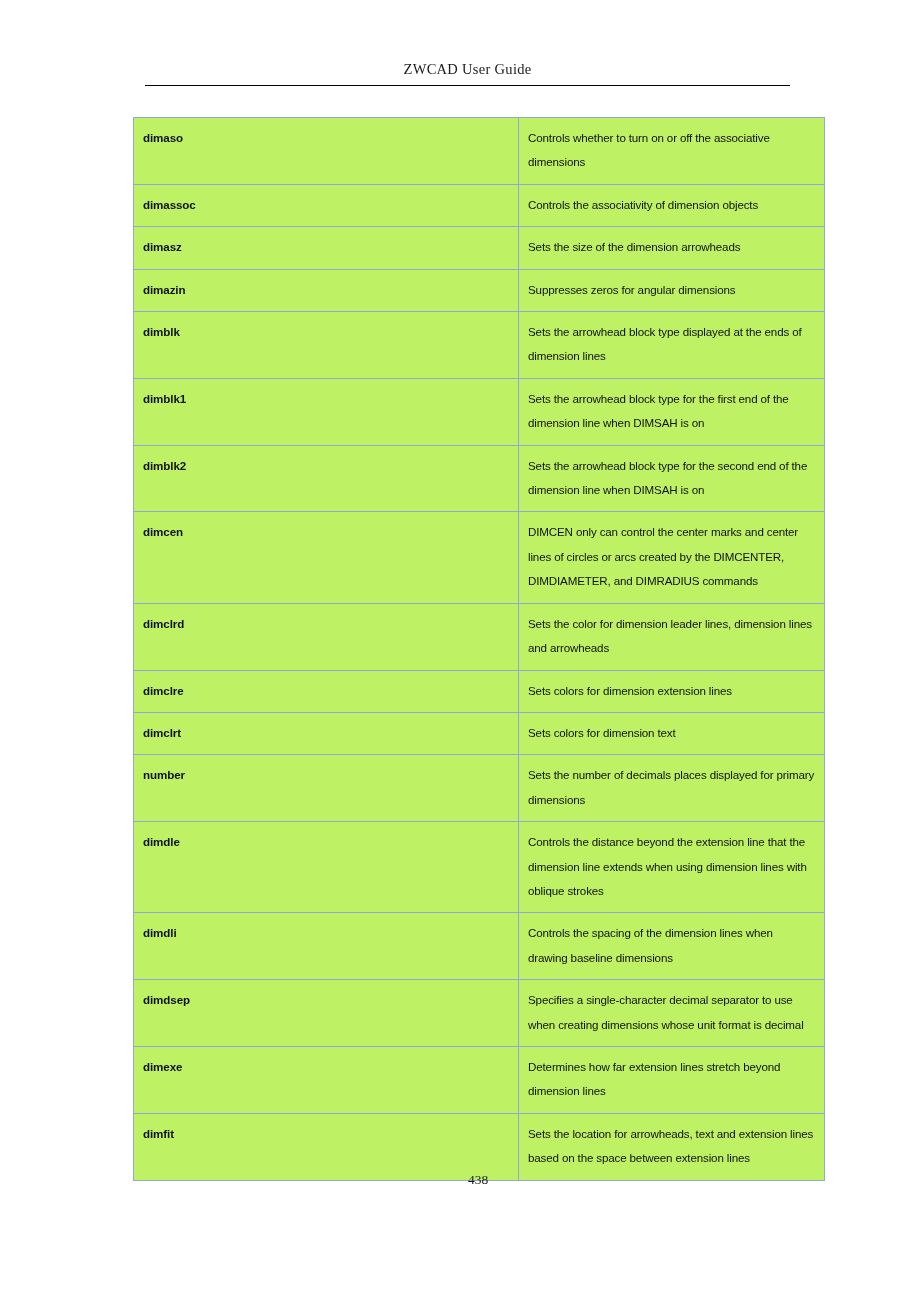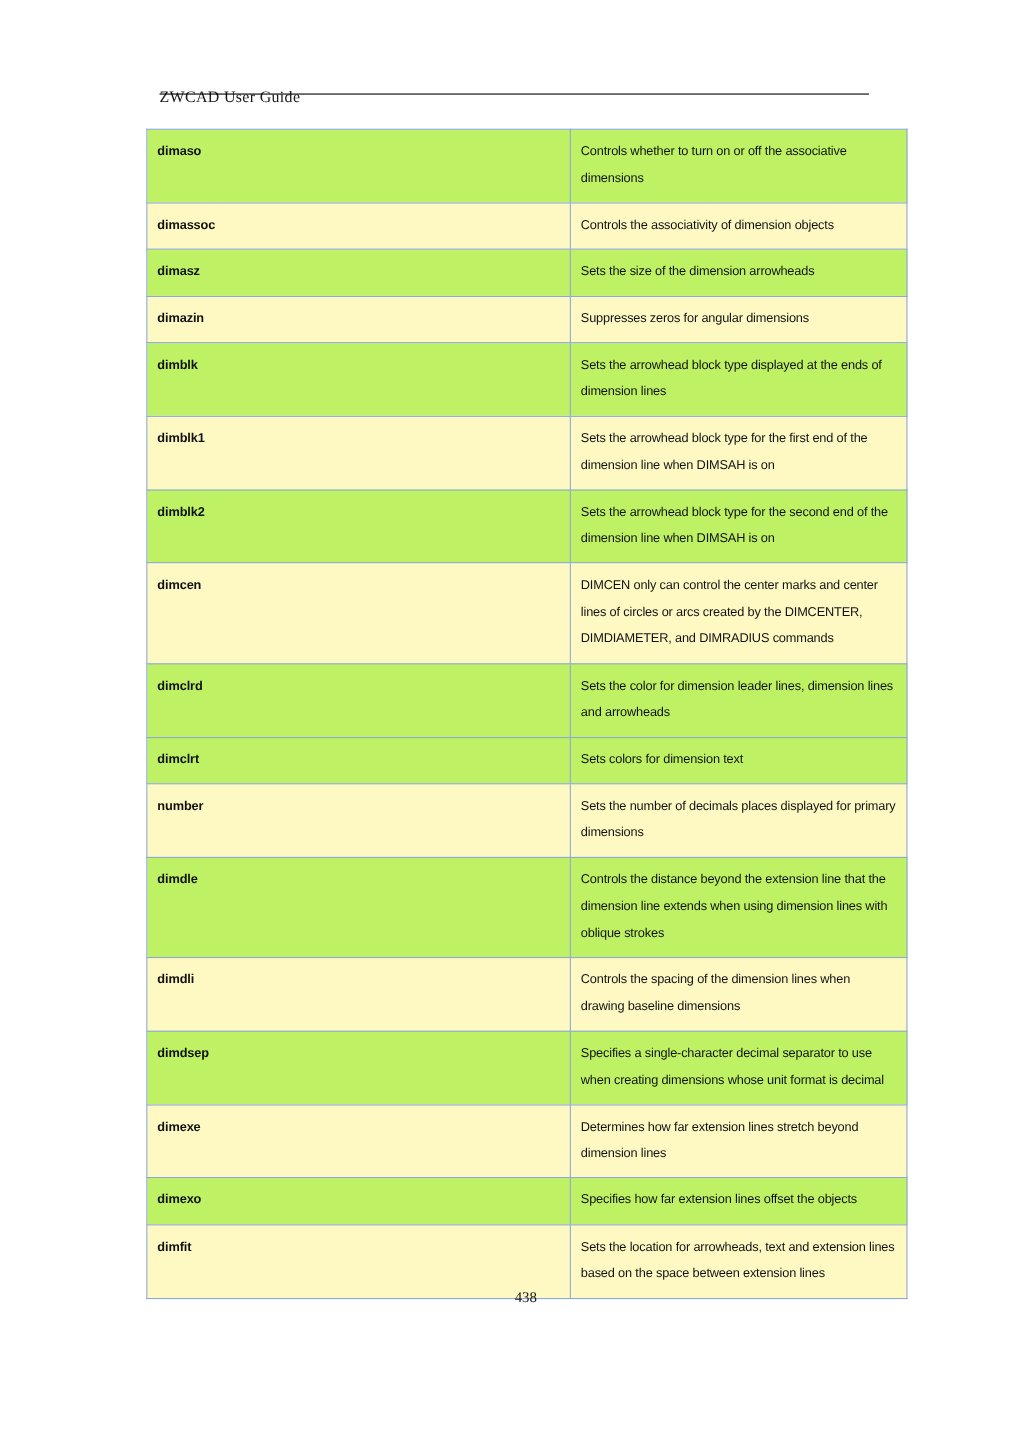--- a/index.html
+++ b/index.html
@@ -12,22 +12,23 @@
     width: 920px;
     height: 1300px;
     background: #ffffff;
     overflow: hidden;
     font-family: "Liberation Sans", sans-serif;
   }
   
   .doc-header {
     position: absolute;
     left: 145px;
-    top: 80px;
+    top: 60px;
     width: 645px;
+    text-align: center;
   }
   .doc-header-title {
     font-family: "Liberation Serif", serif;
     font-size: 14.5px;
     color: #1a1a1a;
     letter-spacing: 0.3px;
     line-height: 18px;
   }
   .header-rule {
     position: absolute;
@@ -51,21 +52,21 @@
     vertical-align: top;
     padding: 8px 9px 9px 9px;
     font-size: 11.6px;
     line-height: 24.4px;
     color: #111111;
   }
   .param-table tr.shaded td {
     background: #bef264;
   }
   .param-table tr.plain td {
-    background: #fef9c3;
+    background: #bef264;
   }
   td.col-name {
     width: 366px;
     font-weight: bold;
     letter-spacing: -0.1px;
   }
   td.col-desc {
     width: 287px;
     letter-spacing: -0.15px;
   }
@@ -122,20 +123,24 @@
           <td class="col-desc">Sets the arrowhead block type for the second end of the dimension line when DIMSAH is on</td>
         </tr>
         <tr class="plain">
           <td class="col-name">dimcen</td>
           <td class="col-desc">DIMCEN  only can control the center marks and center lines of circles or arcs created by the DIMCENTER,  DIMDIAMETER,  and DIMRADIUS commands</td>
         </tr>
         <tr class="shaded">
           <td class="col-name">dimclrd</td>
           <td class="col-desc">Sets the color for dimension leader lines, dimension lines and arrowheads</td>
         </tr>
+        <tr class="plain">
+          <td class="col-name">dimclre</td>
+          <td class="col-desc">Sets colors for dimension extension lines</td>
+        </tr>
         <tr class="shaded">
           <td class="col-name">dimclrt</td>
           <td class="col-desc">Sets colors for dimension text</td>
         </tr>
         <tr class="plain">
           <td class="col-name">number</td>
           <td class="col-desc">Sets the number of decimals places displayed for primary dimensions</td>
         </tr>
         <tr class="shaded">
           <td class="col-name">dimdle</td>
@@ -146,24 +151,20 @@
           <td class="col-desc">Controls the spacing of the dimension lines when drawing baseline dimensions</td>
         </tr>
         <tr class="shaded">
           <td class="col-name">dimdsep</td>
           <td class="col-desc">Specifies a single-character decimal separator to use when creating dimensions whose unit format is decimal</td>
         </tr>
         <tr class="plain">
           <td class="col-name">dimexe</td>
           <td class="col-desc">Determines how far extension lines stretch beyond dimension lines</td>
         </tr>
-        <tr class="shaded">
-          <td class="col-name">dimexo</td>
-          <td class="col-desc">Specifies how far extension lines offset the objects</td>
-        </tr>
         <tr class="plain">
           <td class="col-name">dimfit</td>
           <td class="col-desc">Sets the location for arrowheads, text and extension lines based on the space between extension lines</td>
         </tr>
       </tbody>
   </table>
 
   <div class="page-number">438</div>
 
 </div>

